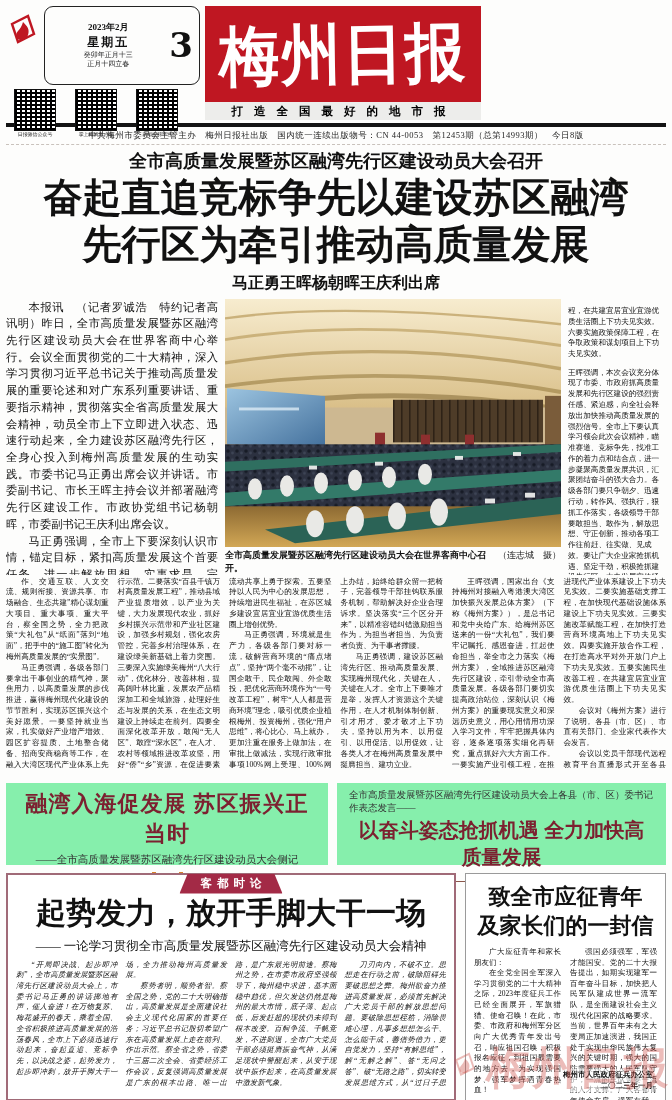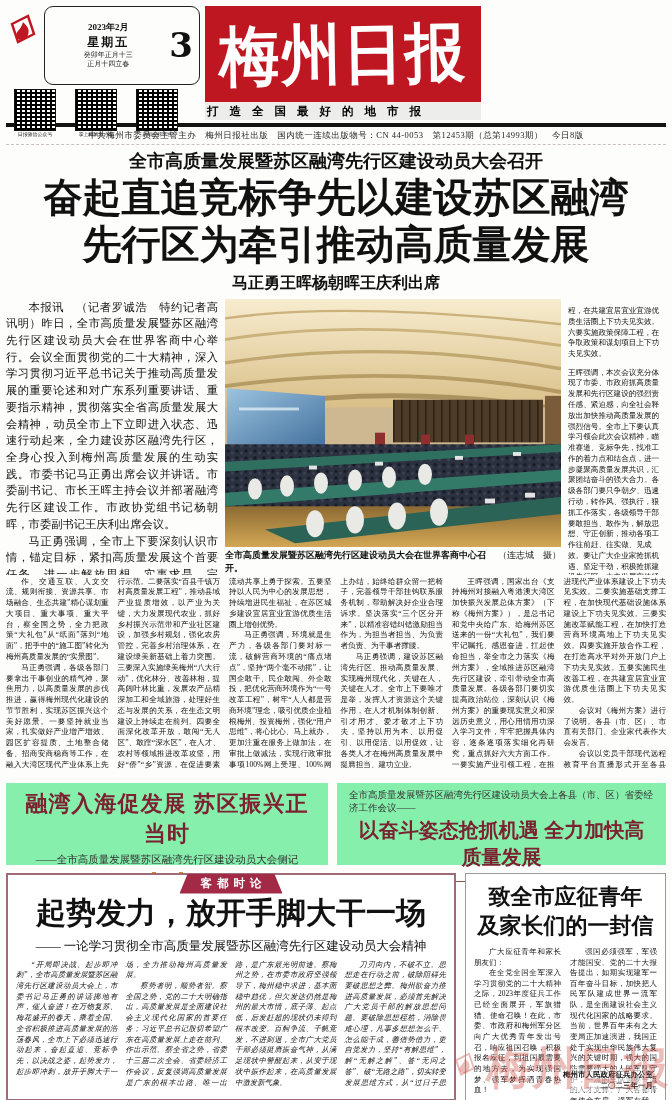--- a/index.html
+++ b/index.html
@@ -22,21 +22,21 @@
     background:
      repeating-linear-gradient(0deg,#000 0 2px,transparent 2px 4px),
      repeating-linear-gradient(90deg,#000 0 2px,#fff 2px 5px);
     outline:1px solid #111;}
   .qrcap{font-size:5.5px;transform:scale(.9);white-space:nowrap;margin-top:1px;color:#222;}
   .masthead{width:276px;display:flex;flex-direction:column;}
   .mh-red{flex:1;background:#bf1722;color:#fff;display:flex;align-items:center;justify-content:center;}
   .mh-title{font-size:60px;font-weight:900;letter-spacing:2px;line-height:1;
             font-family:"DejaVu Serif","Liberation Serif",serif;transform:scaleY(1.08) rotate(-1deg);}
   .mh-tag{height:18px;background:#ededeb;color:#000;font-weight:700;font-size:11.5px;
-          letter-spacing:11px;line-height:18px;padding-left:2px;}
+          letter-spacing:11px;text-align:center;line-height:18px;padding-left:2px;}
   .h-ad{flex:1;position:relative;border:1px solid #d8d8d8;background:linear-gradient(#eaf3fa 0 55%,#dfe9f2 100%);overflow:hidden;}
   .ad-inner{position:absolute;left:0;top:0;right:20px;bottom:0;}
   .ad-emblem{position:absolute;left:5px;top:4px;width:17px;height:17px;border-radius:50%;
              background:radial-gradient(circle at 50% 45%,#fff 0 24%,#c2202a 25% 100%);border:1px solid #a91c25;}
   .ad-cloud{position:absolute;right:6px;top:3px;width:26px;height:9px;border-radius:8px;background:#fff;box-shadow:-8px 3px 0 -2px #fff;}
   .ad-text{position:absolute;left:0;right:0;top:22px;text-align:center;color:#c2202a;font-weight:900;
            font-size:19px;line-height:1.3;font-family:"Liberation Sans",sans-serif;letter-spacing:.5px;}
   .ad-city{position:absolute;left:0;right:0;bottom:0;height:30px;
      background:
       linear-gradient(0deg,#7da7c4 0 35%,transparent 35%),
@@ -259,21 +259,21 @@
       <div class="t-sub">——全市高质量发展暨苏区融湾先行区建设动员大会侧记</div>
       <div class="pgline">
         <span class="ln"></span>
           <span class="tick"></span>
         <span class="pg">03</span>
         <span class="tick"></span>
           <span class="ln"></span>
       </div>
     </div>
     <div class="teaser teaser-r">
-      <div class="t-kick">全市高质量发展暨苏区融湾先行区建设动员大会上各县（市、区）省委经济工作会议——</div>
+      <div class="t-kick">全市高质量发展暨苏区融湾先行区建设动员大会上各县（市、区）委书记作表态发言——</div>
       <div class="t-head2">以奋斗姿态抢抓机遇 全力加快高质量发展</div>
       <div class="pgline">
         <span class="ln"></span>
           <span class="tick"></span>
         <span class="pg">04</span>
         <span class="tick"></span>
           <span class="ln"></span>
       </div>
     </div>
   </div>

